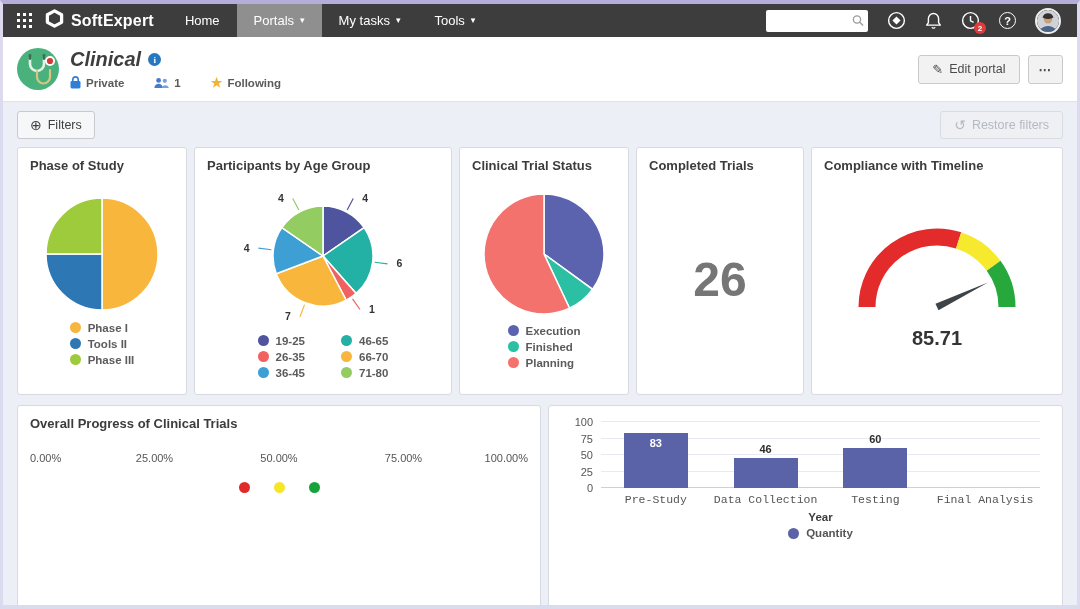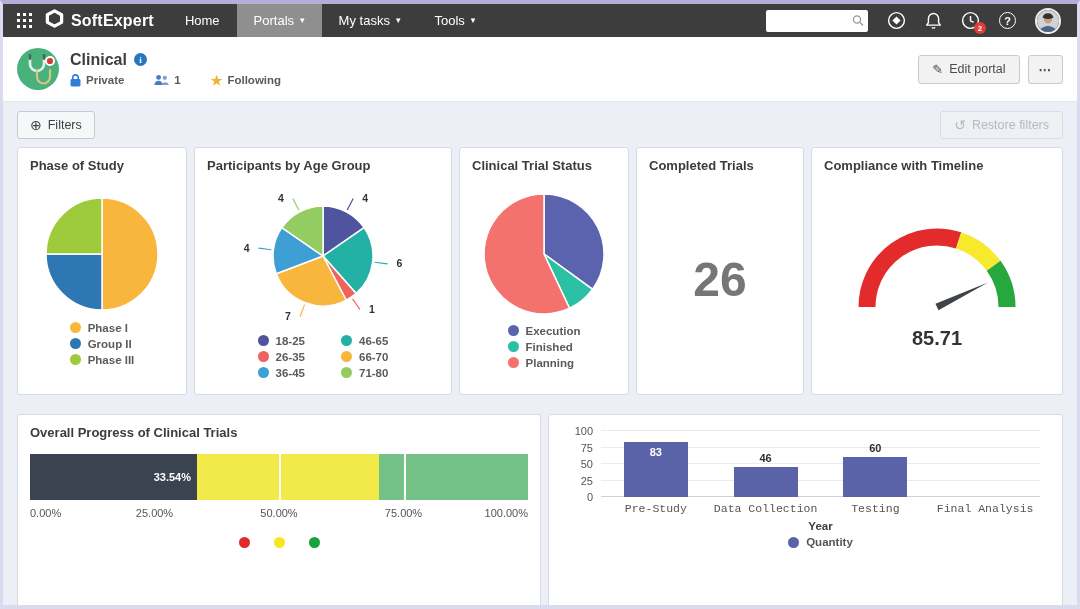--- a/index.html
+++ b/index.html
@@ -24,42 +24,42 @@
   .badge { position:absolute; bottom:-4px; right:-6px; background:#e03c3c; color:#fff; font-size:8px; font-weight:bold;
            min-width:12px; height:12px; border-radius:7px; display:flex; align-items:center; justify-content:center; padding:0 2px; }
   .helpcirc { width:17px; height:17px; border:1.5px solid #fff; border-radius:50%; font-size:11px; font-weight:bold;
               display:flex; align-items:center; justify-content:center; color:#fff; }
   .avatar { width:26px; height:26px; border-radius:50%; border:2px solid #efefef; overflow:hidden; display:block; }
 
   
   .portalhead { background:#fff; border-bottom:1px solid #e2e4e8; padding:11px 14px; display:flex; align-items:center; }
   .pavatar { width:42px; height:42px; margin-right:11px; flex:0 0 auto; }
   .ptitle-row { display:flex; align-items:center; gap:7px; }
-  .ptitle { font-size:16px; font-weight:bold; color:#3e3e3e; }
+  .ptitle { font-size:20px; font-weight:bold; color:#3e3e3e;font-style:italic; }
   .infoic { width:13px; height:13px; background:#2577c0; color:#fff; border-radius:50%; font-size:9px; font-weight:bold;
             display:inline-flex; align-items:center; justify-content:center; font-family:"Liberation Serif", serif; }
   .pmeta { display:flex; align-items:center; gap:30px; margin-top:4px; font-size:11.5px; font-weight:bold; color:#5a5a5a; }
   .pmeta .mitem { display:flex; align-items:center; gap:5px; }
   .star { color:#f2b232; font-size:13px; }
   .headbtns { margin-left:auto; display:flex; gap:8px; }
   .btn { background:#f2f2f2; border:1px solid #c9c9c9; border-radius:3px; color:#4a4a4a; font-size:12.5px;
          padding:6px 13px; display:flex; align-items:center; gap:6px; cursor:pointer; font-family:inherit; }
   .btn .pencil { font-size:13px; }
   .btn.more { padding:6px 10px; font-weight:bold; letter-spacing:1px; }
 
   
   .filterbar { display:flex; justify-content:space-between; align-items:center; padding:9px 14px 8px; }
   .btn.filters { background:#f6f7f8; border-color:#c6c9ce; color:#3f3f3f; padding:6px 12px; }
   .btn.restore { background:#eef0f3; border-color:#d9dce1; color:#b4b9c2; cursor:default; }
   .cplus { font-size:14px; line-height:1; }
 
   
   main { padding:0 14px; }
   .row { display:grid; gap:7px; }
-  .r1 { grid-template-columns:170px 258px 170px 168px 1fr; height:248px; margin-bottom:19px; }
+  .r1 { grid-template-columns:170px 258px 170px 168px 1fr; height:248px; margin-bottom:10px; }
   .r2 { grid-template-columns:524px 1fr; height:208px; }
   .card { background:#fff; border:1px solid #d7dae0; border-radius:3px; padding:10px 12px; display:flex; flex-direction:column; overflow:hidden; }
   .card h3 { font-size:13px; color:#3c3c3c; margin-bottom:2px; }
   .cbody { flex:1; display:flex; flex-direction:column; align-items:center; justify-content:center; }
   .cbody.stretch { align-items:stretch; justify-content:flex-start; }
 
   
   .legend { display:flex; flex-direction:column; gap:4px; margin-top:8px; }
   .legend.two { display:grid; grid-auto-flow:column; grid-template-rows:repeat(3,auto); column-gap:36px; row-gap:4px; margin-top:4px; }
   .lrow { display:flex; align-items:flex-start; gap:7px; font-size:11.5px; font-weight:bold; color:#5b5b5b; }
@@ -256,21 +256,21 @@
               <path d="M73,60L73,116A56,56 0 0 1 17,60Z" fill="#2e77b5" stroke="#fff" stroke-width="1.5"></path>
               <path d="M73,60L17,60A56,56 0 0 1 73,4Z" fill="#9ecb3b" stroke="#fff" stroke-width="1.5"></path>
             </svg>
             <div class="legend">
               <div class="lrow">
                 <div class="ldot" style="background: rgb(249, 182, 61);"></div>
                 <div>Phase I</div>
               </div>
               <div class="lrow">
                 <div class="ldot" style="background: rgb(46, 119, 181);"></div>
-                <div>Group II</div>
+                <div>Tools II</div>
               </div>
               <div class="lrow">
                 <div class="ldot" style="background: rgb(158, 203, 59);"></div>
                 <div>Phase III</div>
               </div>
             </div>
           </div>
       </section>
       <section class="card">
         <h3>Participants by Age Group</h3>
@@ -291,21 +291,21 @@
               <path d="M117,75L70.25,92.73A50,50 0 0 1 75.85,46.6Z" fill="#3e9fd4" stroke="#fff" stroke-width="1.5"></path>
               <line x1="65.38" y1="68.73" x2="52.47" y2="67.17" stroke="#3e9fd4" stroke-width="1.2"></line>
               <text x="43.47" y="70.67" text-anchor="end" font-size="10.5" font-weight="bold" fill="#333">4</text>
               <path d="M117,75L75.85,46.6A50,50 0 0 1 117,25Z" fill="#93cc60" stroke="#fff" stroke-width="1.5"></path>
               <line x1="92.83" y1="28.96" x2="86.79" y2="17.45" stroke="#93cc60" stroke-width="1.2"></line>
               <text x="77.79" y="20.95" text-anchor="end" font-size="10.5" font-weight="bold" fill="#333">4</text>
             </svg>
             <div class="legend two">
               <div class="lrow">
                 <div class="ldot" style="background: rgb(79, 84, 158);"></div>
-                <div>18-25</div>
+                <div>19-25</div>
               </div>
               <div class="lrow">
                 <div class="ldot" style="background: rgb(240, 98, 95);"></div>
                 <div>26-35</div>
               </div>
               <div class="lrow">
                 <div class="ldot" style="background: rgb(62, 159, 212);"></div>
                 <div>36-45</div>
               </div>
               <div class="lrow">
@@ -363,30 +363,20 @@
                 <polygon points="145.9,73.48 96.52,101.15 93.48,94.85" fill="#3f4448"></polygon>
               </svg></div>
           <div class="gaugeval">85.71</div>
         </div>
       </section>
     </div>
     <div class="row r2">
       <section class="card">
         <h3>Overall Progress of Clinical Trials</h3>
         <div class="cbody stretch bulletbody">
-            <div class="btrack">
-              <div class="brange" style="left: 33.54%; width: 36.46%; background: rgb(242, 234, 73);"></div>
-              <div class="brange" style="left: 70%; width: 30%; background: rgb(116, 194, 135);"></div>
-              <div class="bgline" style="left: 25%;"></div>
-              <div class="bgline" style="left: 50%;"></div>
-              <div class="bgline" style="left: 75%;"></div>
-              <div class="bbarv" style="width: 33.54%; background: rgb(59, 67, 80);">
-                <div class="bbarlabel">33.54%</div>
-              </div>
-            </div>
             <div class="bticks">
               <div class="btick" style="left: 0px;">0.00%</div>
               <div class="btick" style="left: 25%; transform: translateX(-50%);">25.00%</div>
               <div class="btick" style="left: 50%; transform: translateX(-50%);">50.00%</div>
               <div class="btick" style="left: 75%; transform: translateX(-50%);">75.00%</div>
               <div class="btick" style="right: 0px;">100.00%</div>
             </div>
             <div class="bdots">
               <div class="bdot" style="background: rgb(224, 42, 42);"></div>
               <div class="bdot" style="background: rgb(246, 230, 35);"></div>

